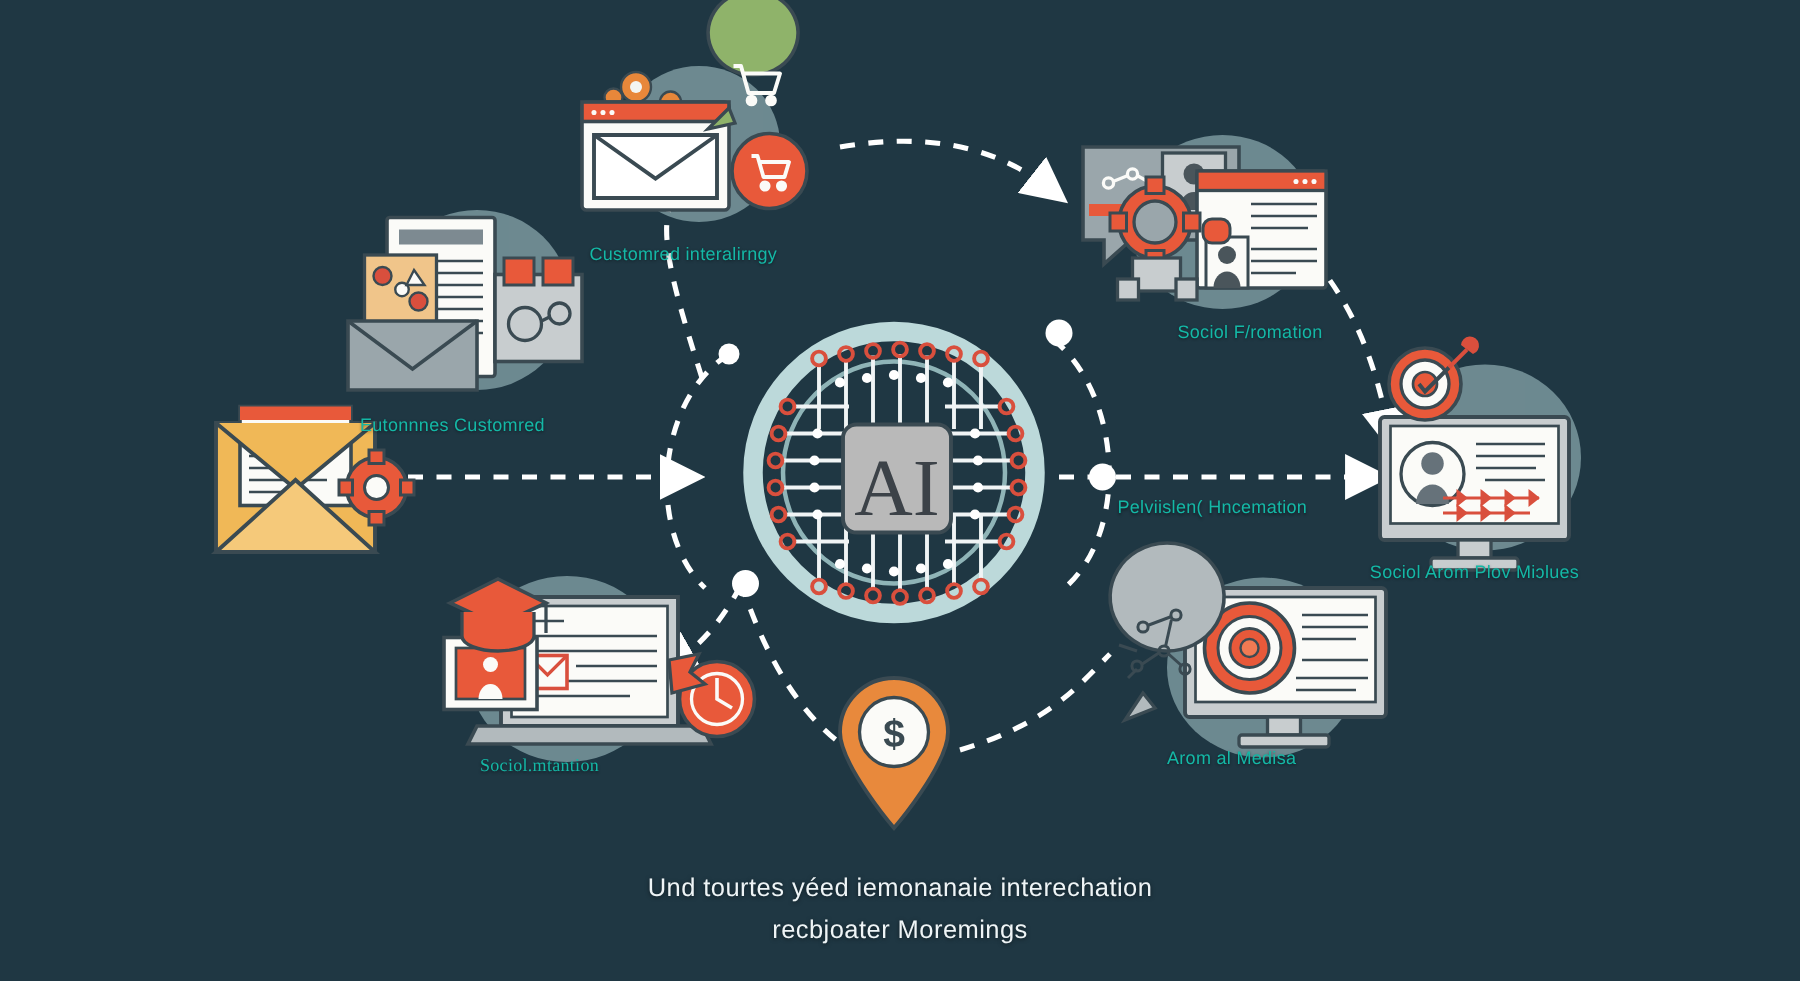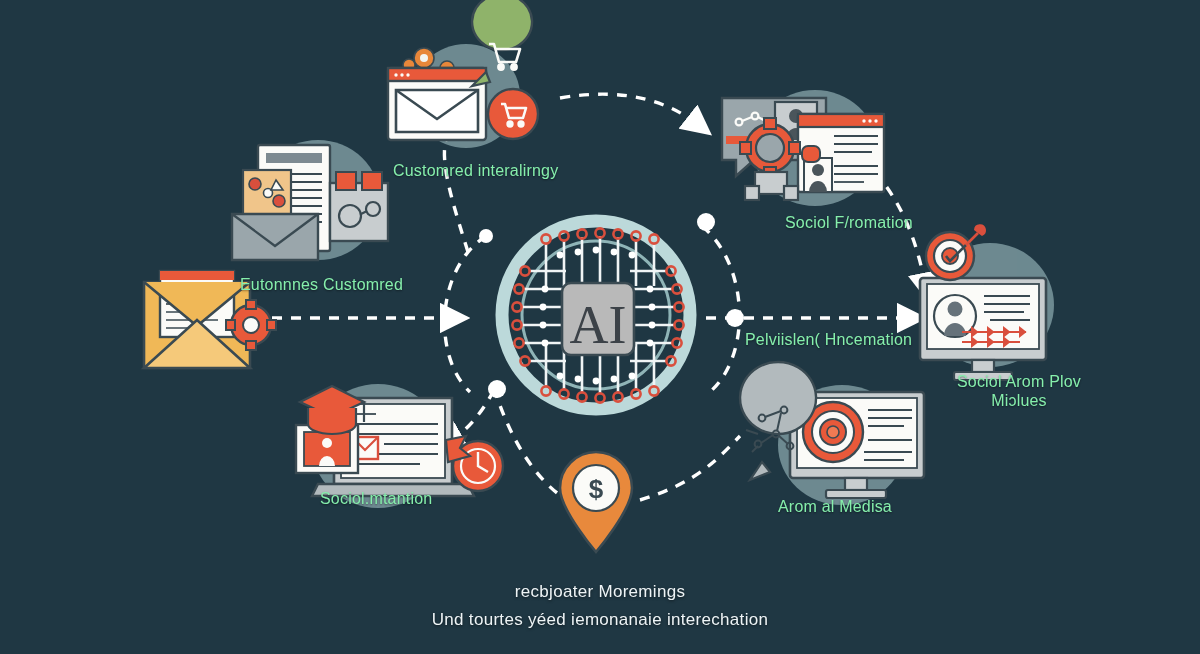--- a/index.html
+++ b/index.html
@@ -5,24 +5,24 @@
   html,body{margin:0;padding:0;}
   body{
     width:1200px;height:654px;overflow:hidden;
     background:#1f3743;
     font-family:"Liberation Sans", sans-serif;
     position:relative;
   }
   #stage{position:absolute;inset:0;}
   svg.layer{position:absolute;left:0;top:0;width:1200px;height:654px;overflow:visible;}
   .lbl{
-    position:absolute;color:#86efac;font-size:16px;letter-spacing:.2px;
+    position:absolute;color:#14b8a6;font-size:12px;letter-spacing:.2px;
     white-space:nowrap;text-shadow:0 1px 2px rgba(0,0,0,.45);
   }
-  .lbl.two{white-space:normal;text-align:center;line-height:19px;width:170px;margin-left:36px;}
+  .lbl.two{white-space:normal;text-align:center;line-height:19px;width:170px;}
   #caption{
     position:absolute;left:0;right:0;top:578px;text-align:center;
     color:#eef4f6;font-size:17px;line-height:28px;letter-spacing:.3px;
     text-shadow:0 1px 3px rgba(0,0,0,.5);
   }
   #caption div{display:block;}
 </style>
 </head>
 <body>
 
@@ -420,21 +420,21 @@
     <path d="M596,552 C596,552 560,510 560,488 a36,36 0 1,1 72,0 C632,510 596,552 596,552 z" fill="#e8893c" stroke="#3a4a52" stroke-width="2.6"></path>
     <circle cx="596" cy="488" r="23" fill="#fbfbf8" stroke="#3a4a52" stroke-width="2.2"></circle>
     <text x="596" y="498" text-anchor="middle" font-family="'Liberation Sans', sans-serif" font-size="26" font-weight="bold" fill="#3a4a52">$</text>
   </svg>
 
   <div class="lbl" style="left:393px;top:162px;">Customred interalirngy</div>
   <div class="lbl" style="left:240px;top:276px;">Eutonnnes Customred</div>
   <div class="lbl" style="left:745px;top:214px;margin-left:40px;">Sociol F/romation</div>
   <div class="lbl" style="left:745px;top:331px;">Pelviislen( Hncemation</div>
   <div class="lbl two" style="left:898px;top:372px;">Sociol Arom Plov Miɔlues</div>
-  <div class="lbl" style="left:320px;top:490px;">Sociol.mtantion</div>
+  <div class="lbl" style="left:320px;top:503px;font-family:Liberation Serif, serif;">Sociol.mtantion</div>
   <div class="lbl" style="left:778px;top:498px;">Arom al Medisa</div>
 
   <div id="caption">
+    <div>Und tourtes yéed iemonanaie interechation</div>
     <div>recbjoater Moremings</div>
-    <div>Und tourtes yéed iemonanaie interechation</div>
   </div>
 
 </div>
 
 </body></html>

